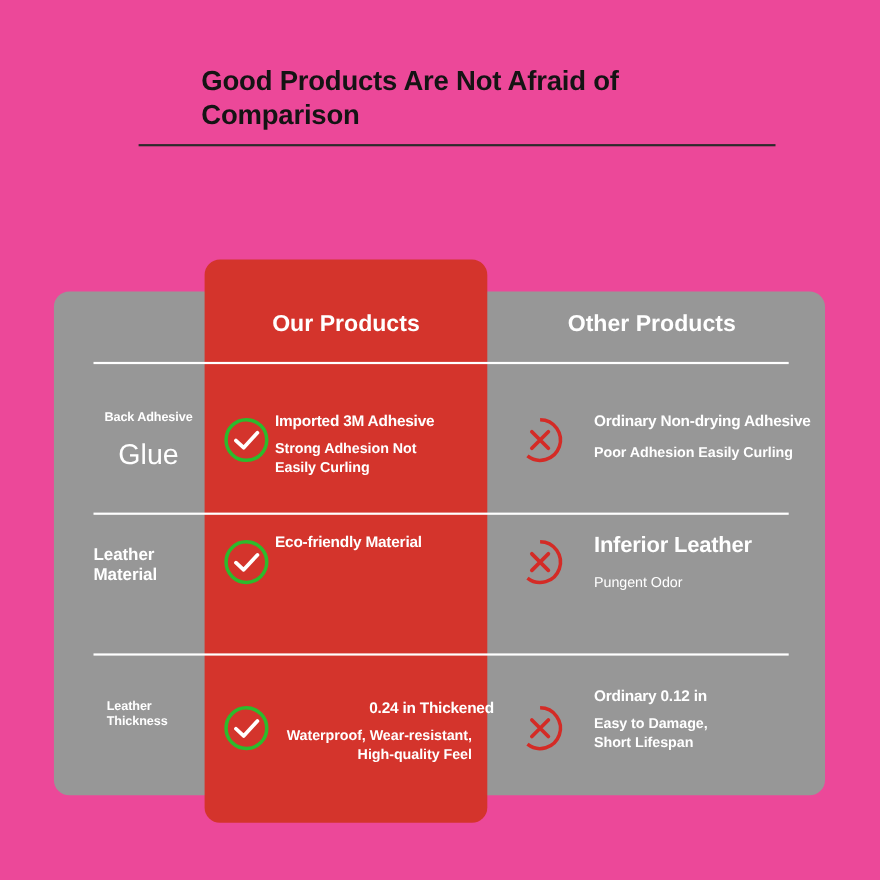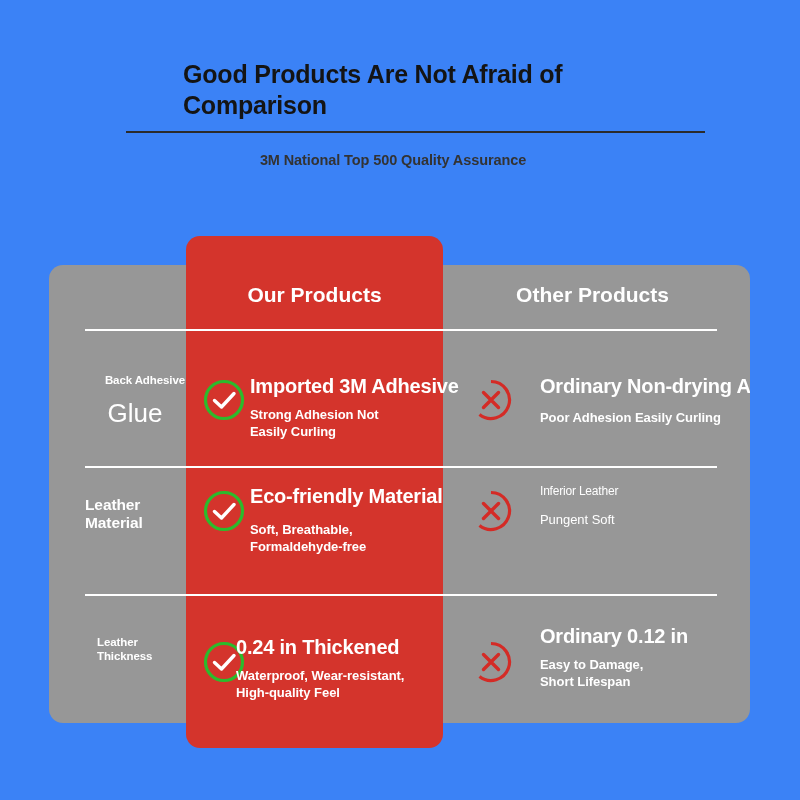--- a/index.html
+++ b/index.html
@@ -9,21 +9,21 @@
     height: 800px;
     background: #ffffff;
     font-family: "Liberation Sans", sans-serif;
     overflow: hidden;
   }
 
   #stage {
     position: relative;
     width: 800px;
     height: 800px;
-    background: #3b82f6;
+    background: #ec4899;
   }
 
   
   .title {
     position: absolute;
     left: 183px;
     top: 59px;
     width: 420px;
     font-size: 25px;
     font-weight: bold;
@@ -108,21 +108,21 @@
   .label-cell {
     position: absolute;
     left: 85px;
     width: 100px;
     color: #ffffff;
   }
   .label-small {
     font-size: 11.5px;
     font-weight: bold;
     line-height: 1.18;
-    text-align: right;
+    text-align: center;
     letter-spacing: -0.1px;
   }
   .label-big {
     font-size: 26px;
     font-weight: normal;
     line-height: 1.1;
     text-align: center;
     margin-top: 11px;
   }
   .label-mid {
@@ -138,21 +138,21 @@
     letter-spacing: -0.1px;
   }
 
   
   .icon-wrap { position: absolute; width: 44px; height: 44px; }
   .icon-wrap svg { display: block; width: 44px; height: 44px; }
 
   
   .cell-text { position: absolute; color: #ffffff; }
   .cell-main {
-    font-size: 20px;
+    font-size: 14px;
     font-weight: bold;
     line-height: 1.2;
     letter-spacing: -0.2px;
     white-space: nowrap;
   }
   .cell-sub {
     font-size: 13px;
     font-weight: bold;
     line-height: 1.3;
     letter-spacing: -0.05px;
@@ -169,21 +169,20 @@
     overflow: hidden;
   }
 </style>
 </head>
 <body>
 
 <div id="stage">
 
   <div class="title">Good Products Are Not Afraid of Comparison</div>
   <div class="title-rule"></div>
-  <div class="subtitle">3M National Top 500 Quality Assurance</div>
 
   <div class="gray-panel"></div>
   <div class="red-panel"></div>
 
   <div class="col-head ours">Our Products</div>
   <div class="col-head others">Other Products</div>
 
   <div class="divider d1"></div>
   <div class="divider d2"></div>
   <div class="divider d3"></div>
@@ -227,50 +226,49 @@
     </div>
 
     <div class="icon-wrap" style="left:202px; top:15px;">
       <svg viewBox="0 0 44 44">
         <circle cx="22" cy="22" r="18.5" fill="none" stroke="#2cbb2c" stroke-width="3.2"></circle>
         <path d="M12.5 22.5 L19.5 29 L32 15.5" fill="none" stroke="#ffffff" stroke-width="3.4" stroke-linecap="round" stroke-linejoin="round"></path>
       </svg>
     </div>
     <div class="cell-text" style="left:250px; top:10px; width:190px;">
       <div class="cell-main">Eco-friendly Material</div>
-      <div class="cell-sub" style="width:150px; margin-top:14px;">Soft, Breathable, Formaldehyde-free</div>
     </div>
 
     <div class="clip-right">
       <div class="icon-wrap" style="left:14px; top:15px;">
         <svg viewBox="0 0 44 44">
           <path d="M22 3.5 A18.5 18.5 0 1 1 10.5 36.5" fill="none" stroke="#d42b26" stroke-width="3.2"></path>
           <path d="M14.5 14.5 L29.5 29.5 M29.5 14.5 L14.5 29.5" fill="none" stroke="#d42b26" stroke-width="3.4" stroke-linecap="round"></path>
         </svg>
       </div>
       <div class="cell-text" style="left:85px; top:10px; width:250px;">
-        <div class="cell-main" style="font-weight:normal; font-size:12px;">Inferior Leather</div>
-        <div class="cell-sub" style="white-space:nowrap; font-size:13px; font-weight:normal; margin-top:14px;">Pungent Soft</div>
+        <div class="cell-main" style="font-weight:bold; font-size:20px;">Inferior Leather</div>
+        <div class="cell-sub" style="white-space:nowrap; font-size:13px; font-weight:normal; margin-top:14px;">Pungent Odor</div>
       </div>
     </div>
   </div>
 
   <div class="row r3">
 
     <div class="label-cell" style="top:13px; left:97px; width:95px;">
       <div class="label-thin">Leather Thickness</div>
     </div>
 
     <div class="icon-wrap" style="left:202px; top:18px;">
       <svg viewBox="0 0 44 44">
         <circle cx="22" cy="22" r="18.5" fill="none" stroke="#2cbb2c" stroke-width="3.2"></circle>
         <path d="M12.5 22.5 L19.5 29 L32 15.5" fill="none" stroke="#ffffff" stroke-width="3.4" stroke-linecap="round" stroke-linejoin="round"></path>
       </svg>
     </div>
-    <div class="cell-text" style="left:236px; top:13px; width:195px;">
+    <div class="cell-text" style="left:254px; top:13px; width:195px;text-align:right;">
       <div class="cell-main">0.24 in Thickened</div>
       <div class="cell-sub" style="width:175px;">Waterproof, Wear-resistant, High-quality Feel</div>
     </div>
 
     <div class="clip-right">
       <div class="icon-wrap" style="left:14px; top:18px;">
         <svg viewBox="0 0 44 44">
           <path d="M22 3.5 A18.5 18.5 0 1 1 10.5 36.5" fill="none" stroke="#d42b26" stroke-width="3.2"></path>
           <path d="M14.5 14.5 L29.5 29.5 M29.5 14.5 L14.5 29.5" fill="none" stroke="#d42b26" stroke-width="3.4" stroke-linecap="round"></path>
         </svg>

